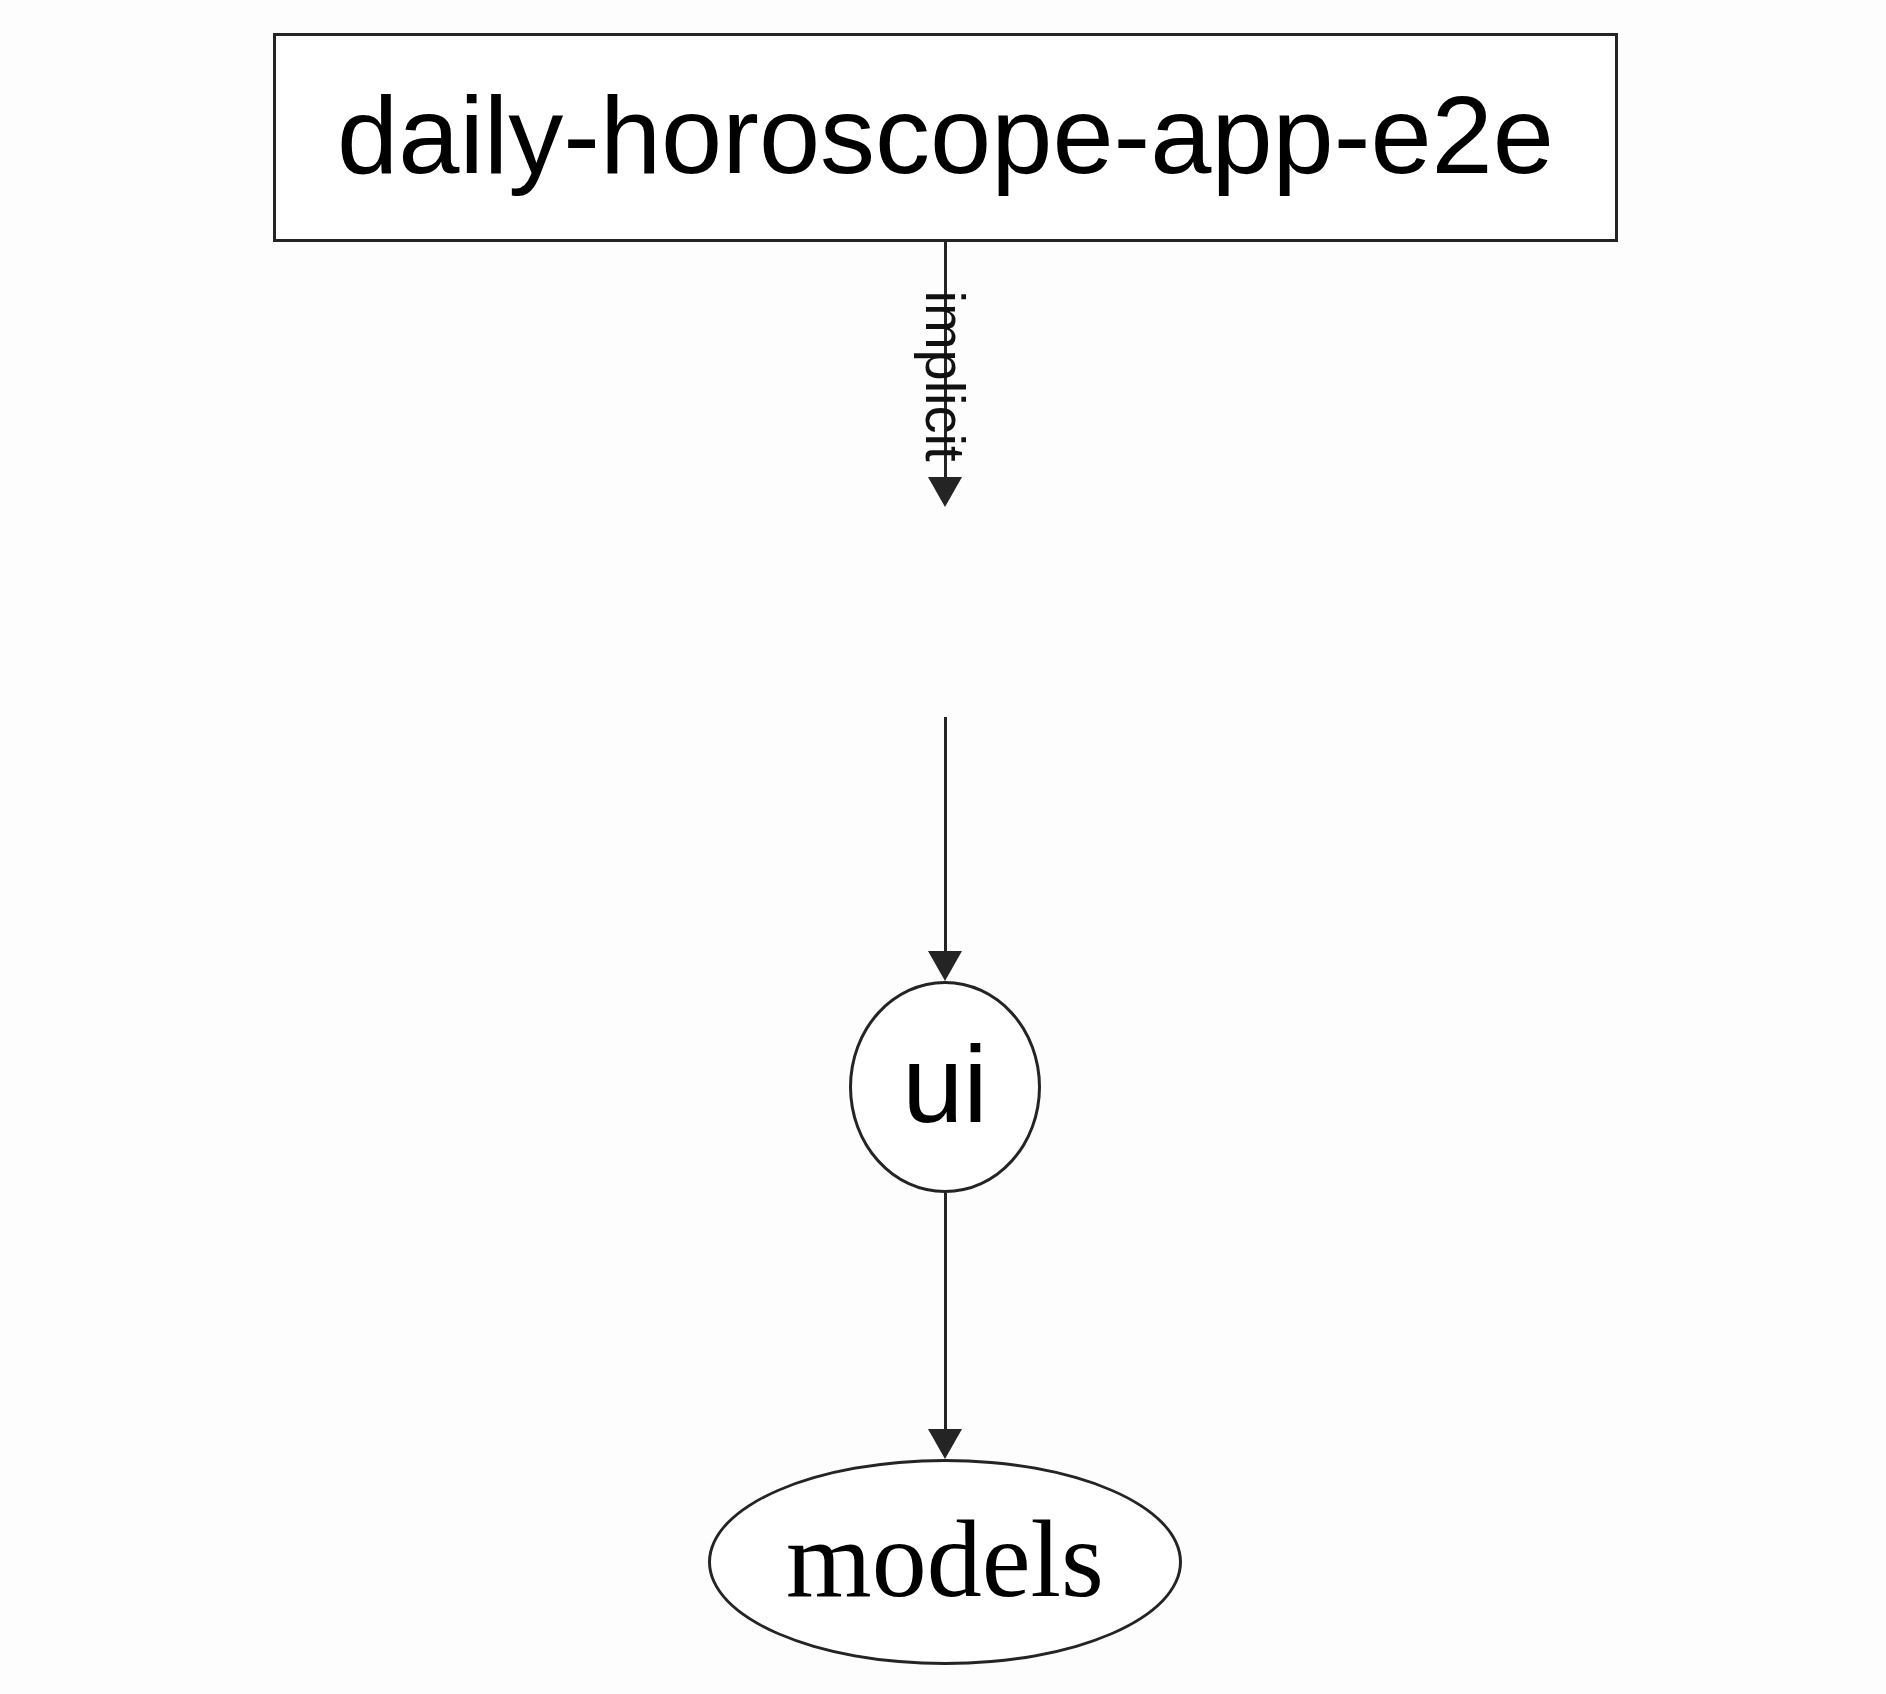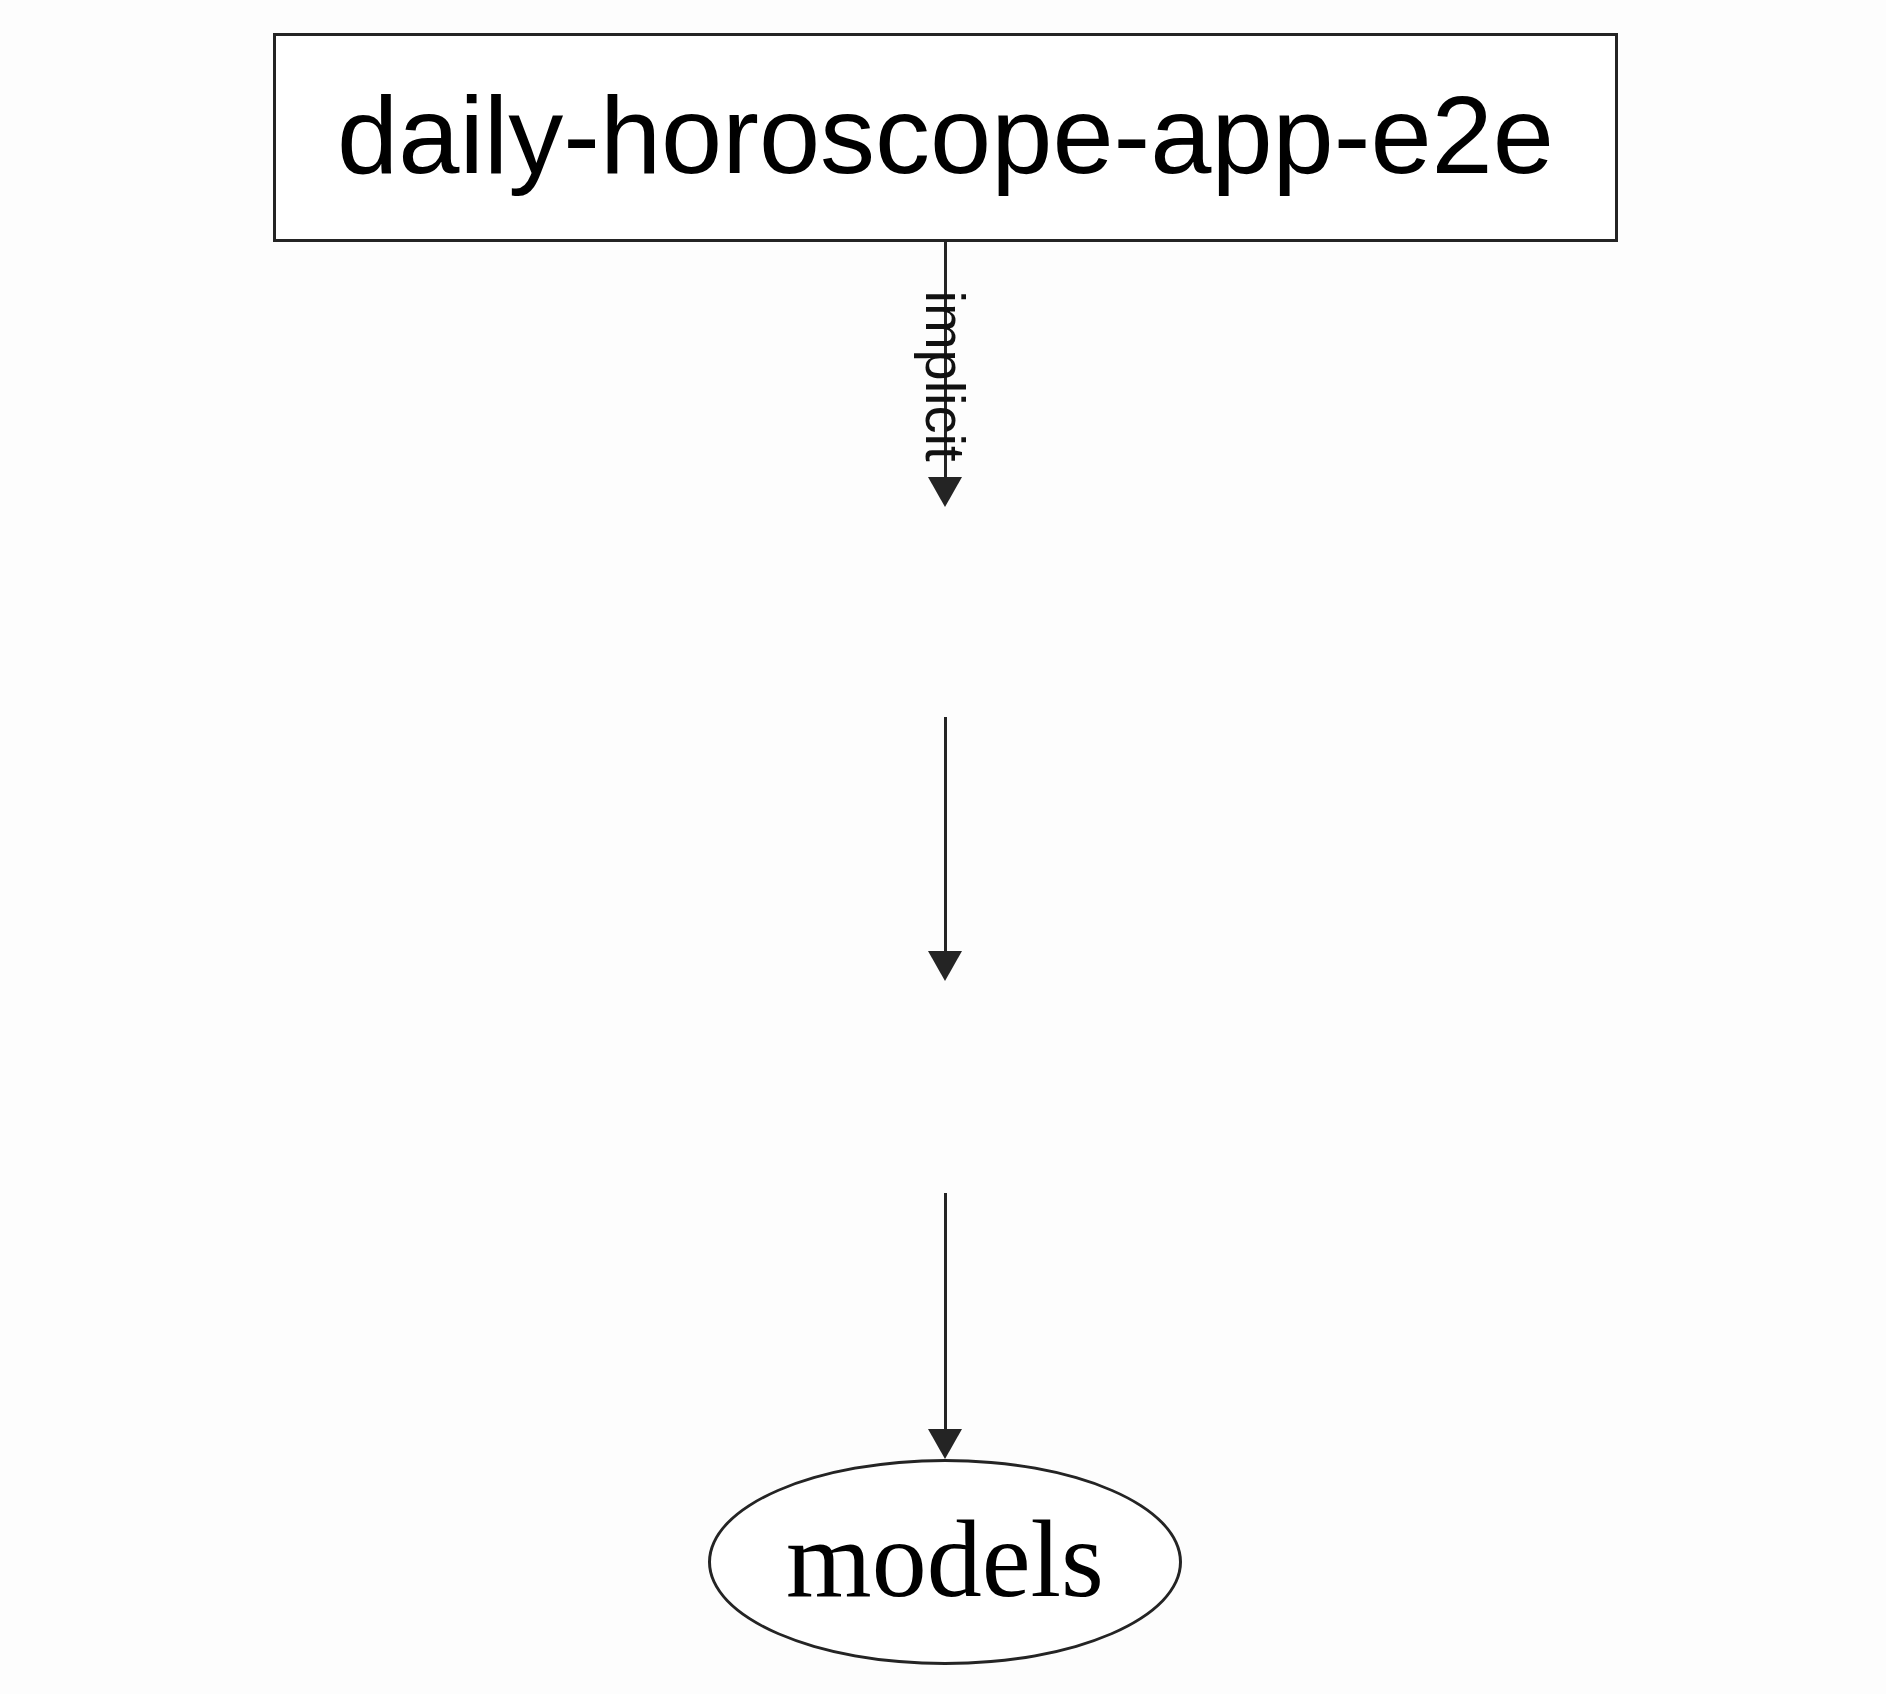--- a/index.html
+++ b/index.html
@@ -84,20 +84,23 @@
   </div>
 
   <div class="edge-line" id="edge1-line"></div>
   <div class="arrowhead" id="edge1-arrow"></div>
   <div class="edge-label">implicit</div>
 
 
   <div class="edge-line" id="edge2-line"></div>
   <div class="arrowhead" id="edge2-arrow"></div>
 
+  <div class="node node-ellipse" id="node-ui">
+    <span class="node-label">ui</span>
+  </div>
 
   <div class="edge-line" id="edge3-line"></div>
   <div class="arrowhead" id="edge3-arrow"></div>
 
   <div class="node node-ellipse" id="node-models">
     <span class="node-label">models</span>
   </div>
 
 </div>
 

